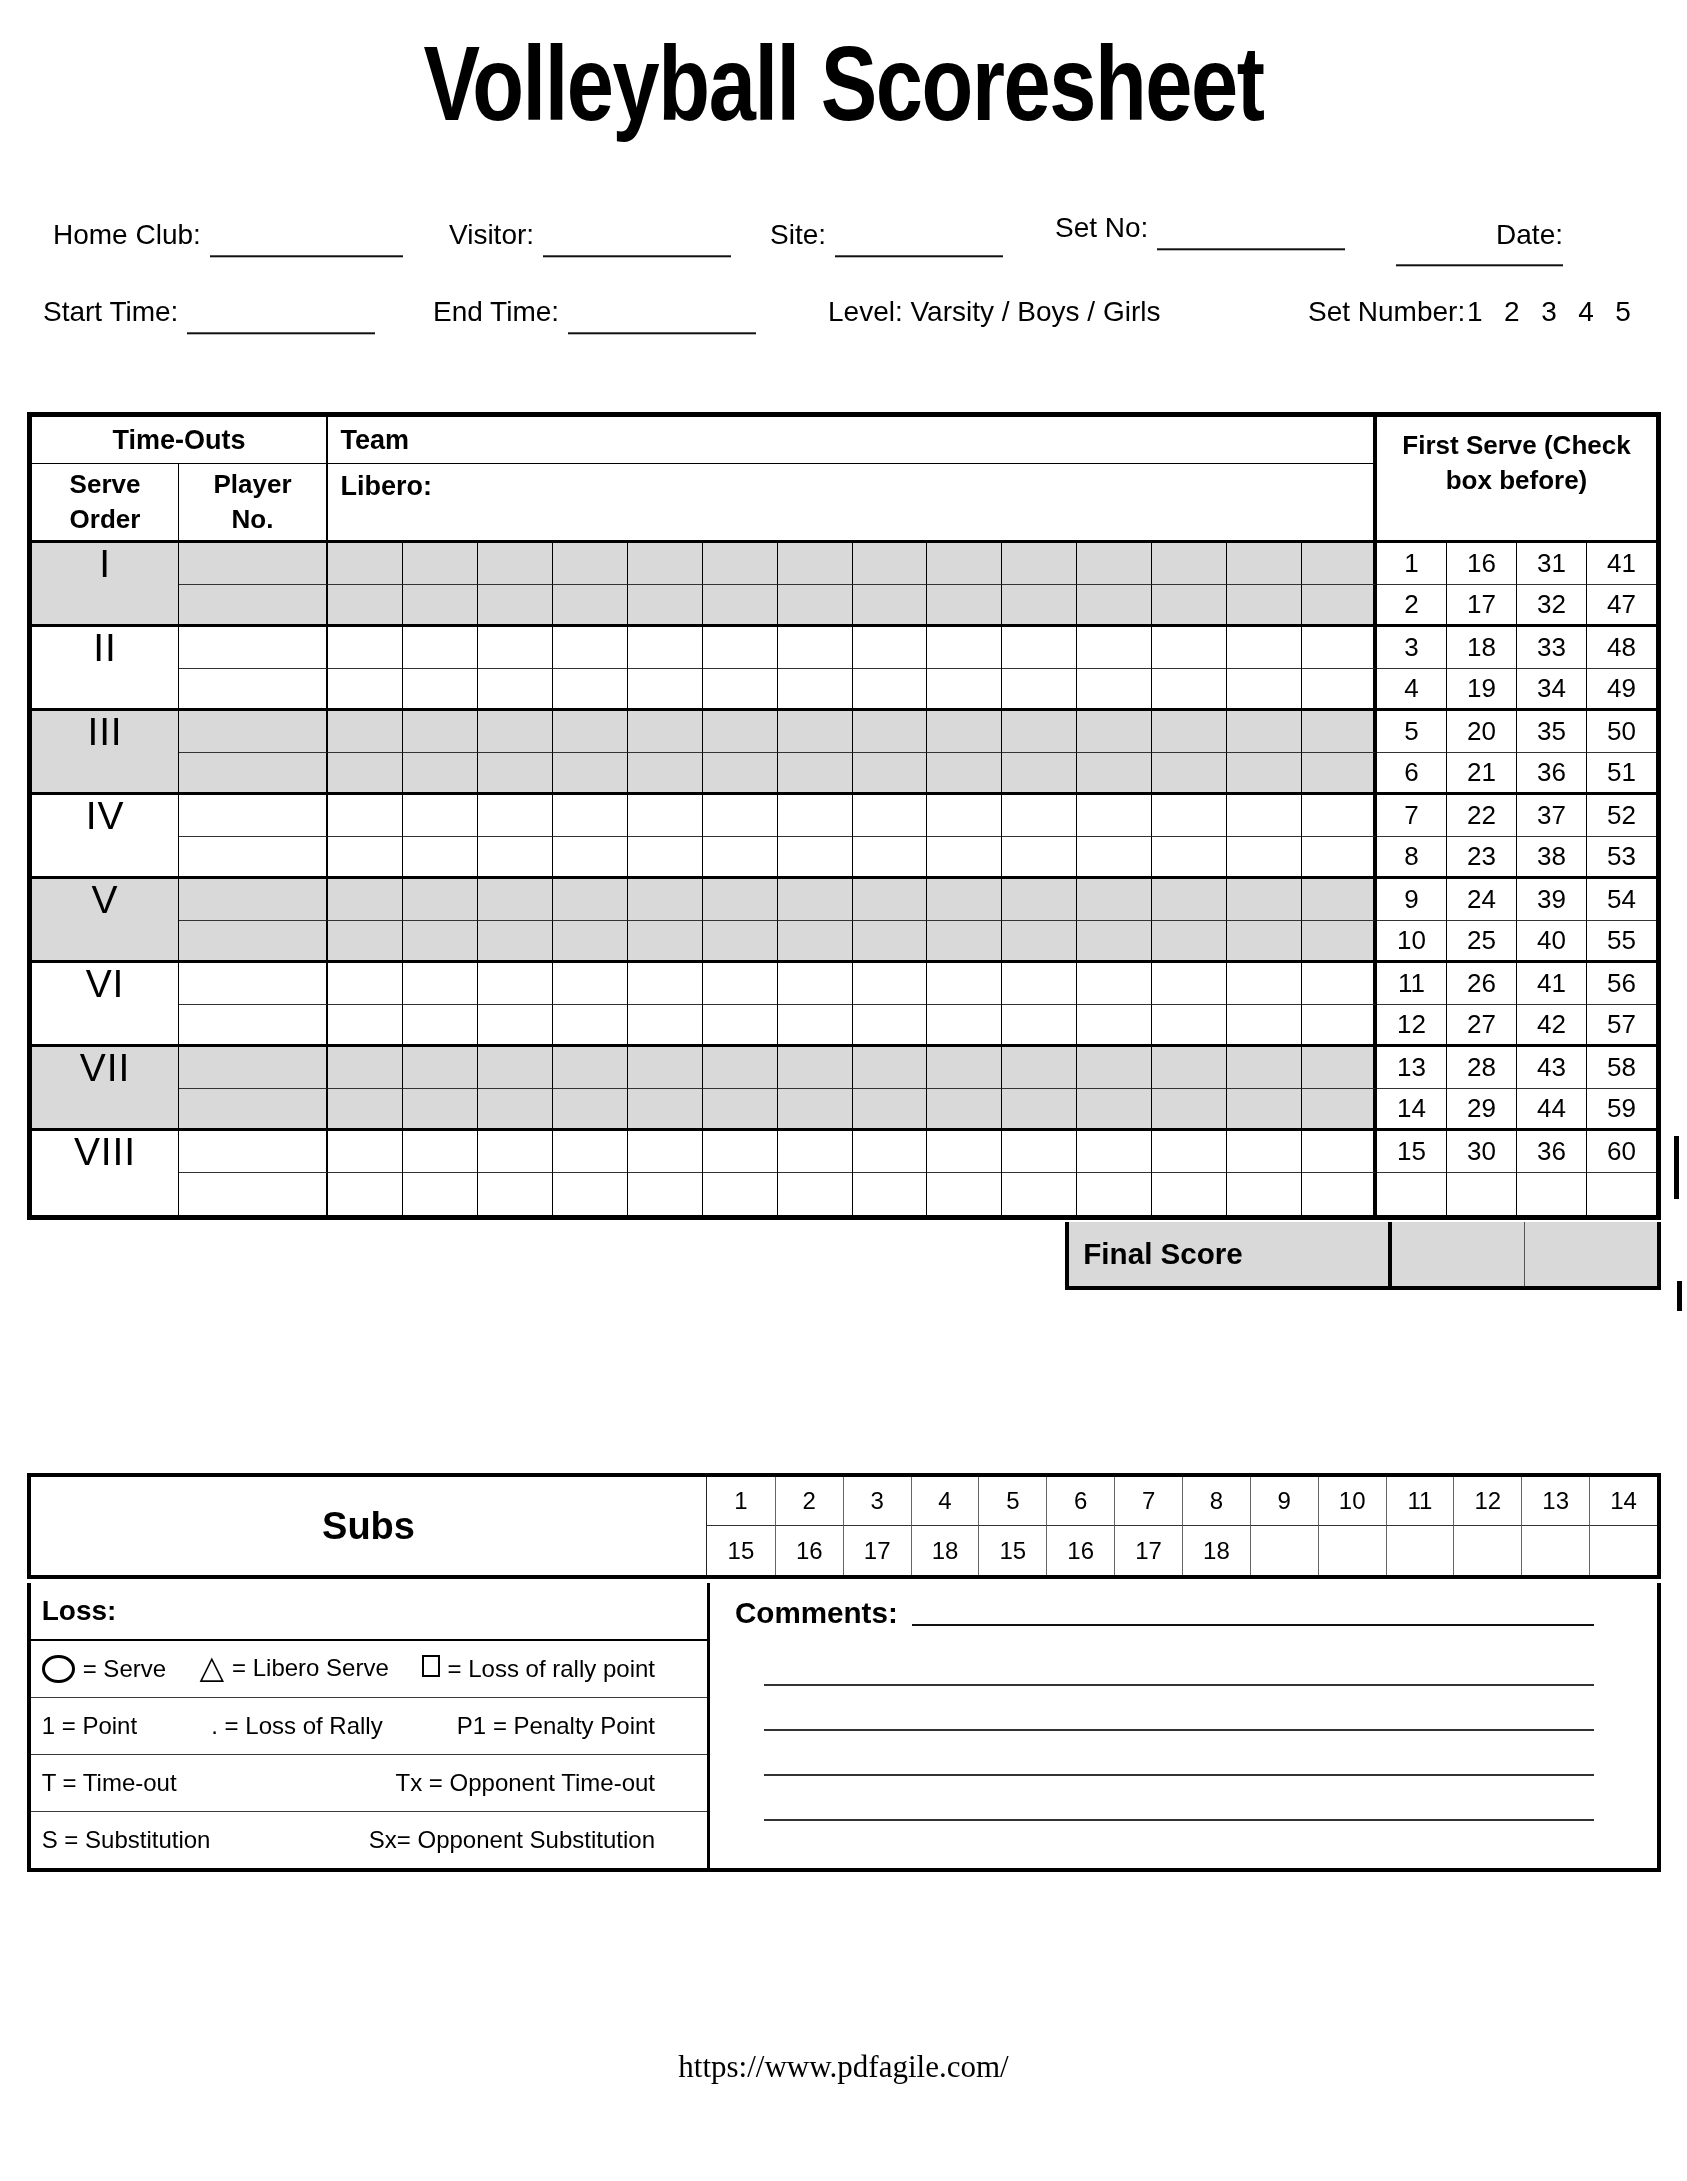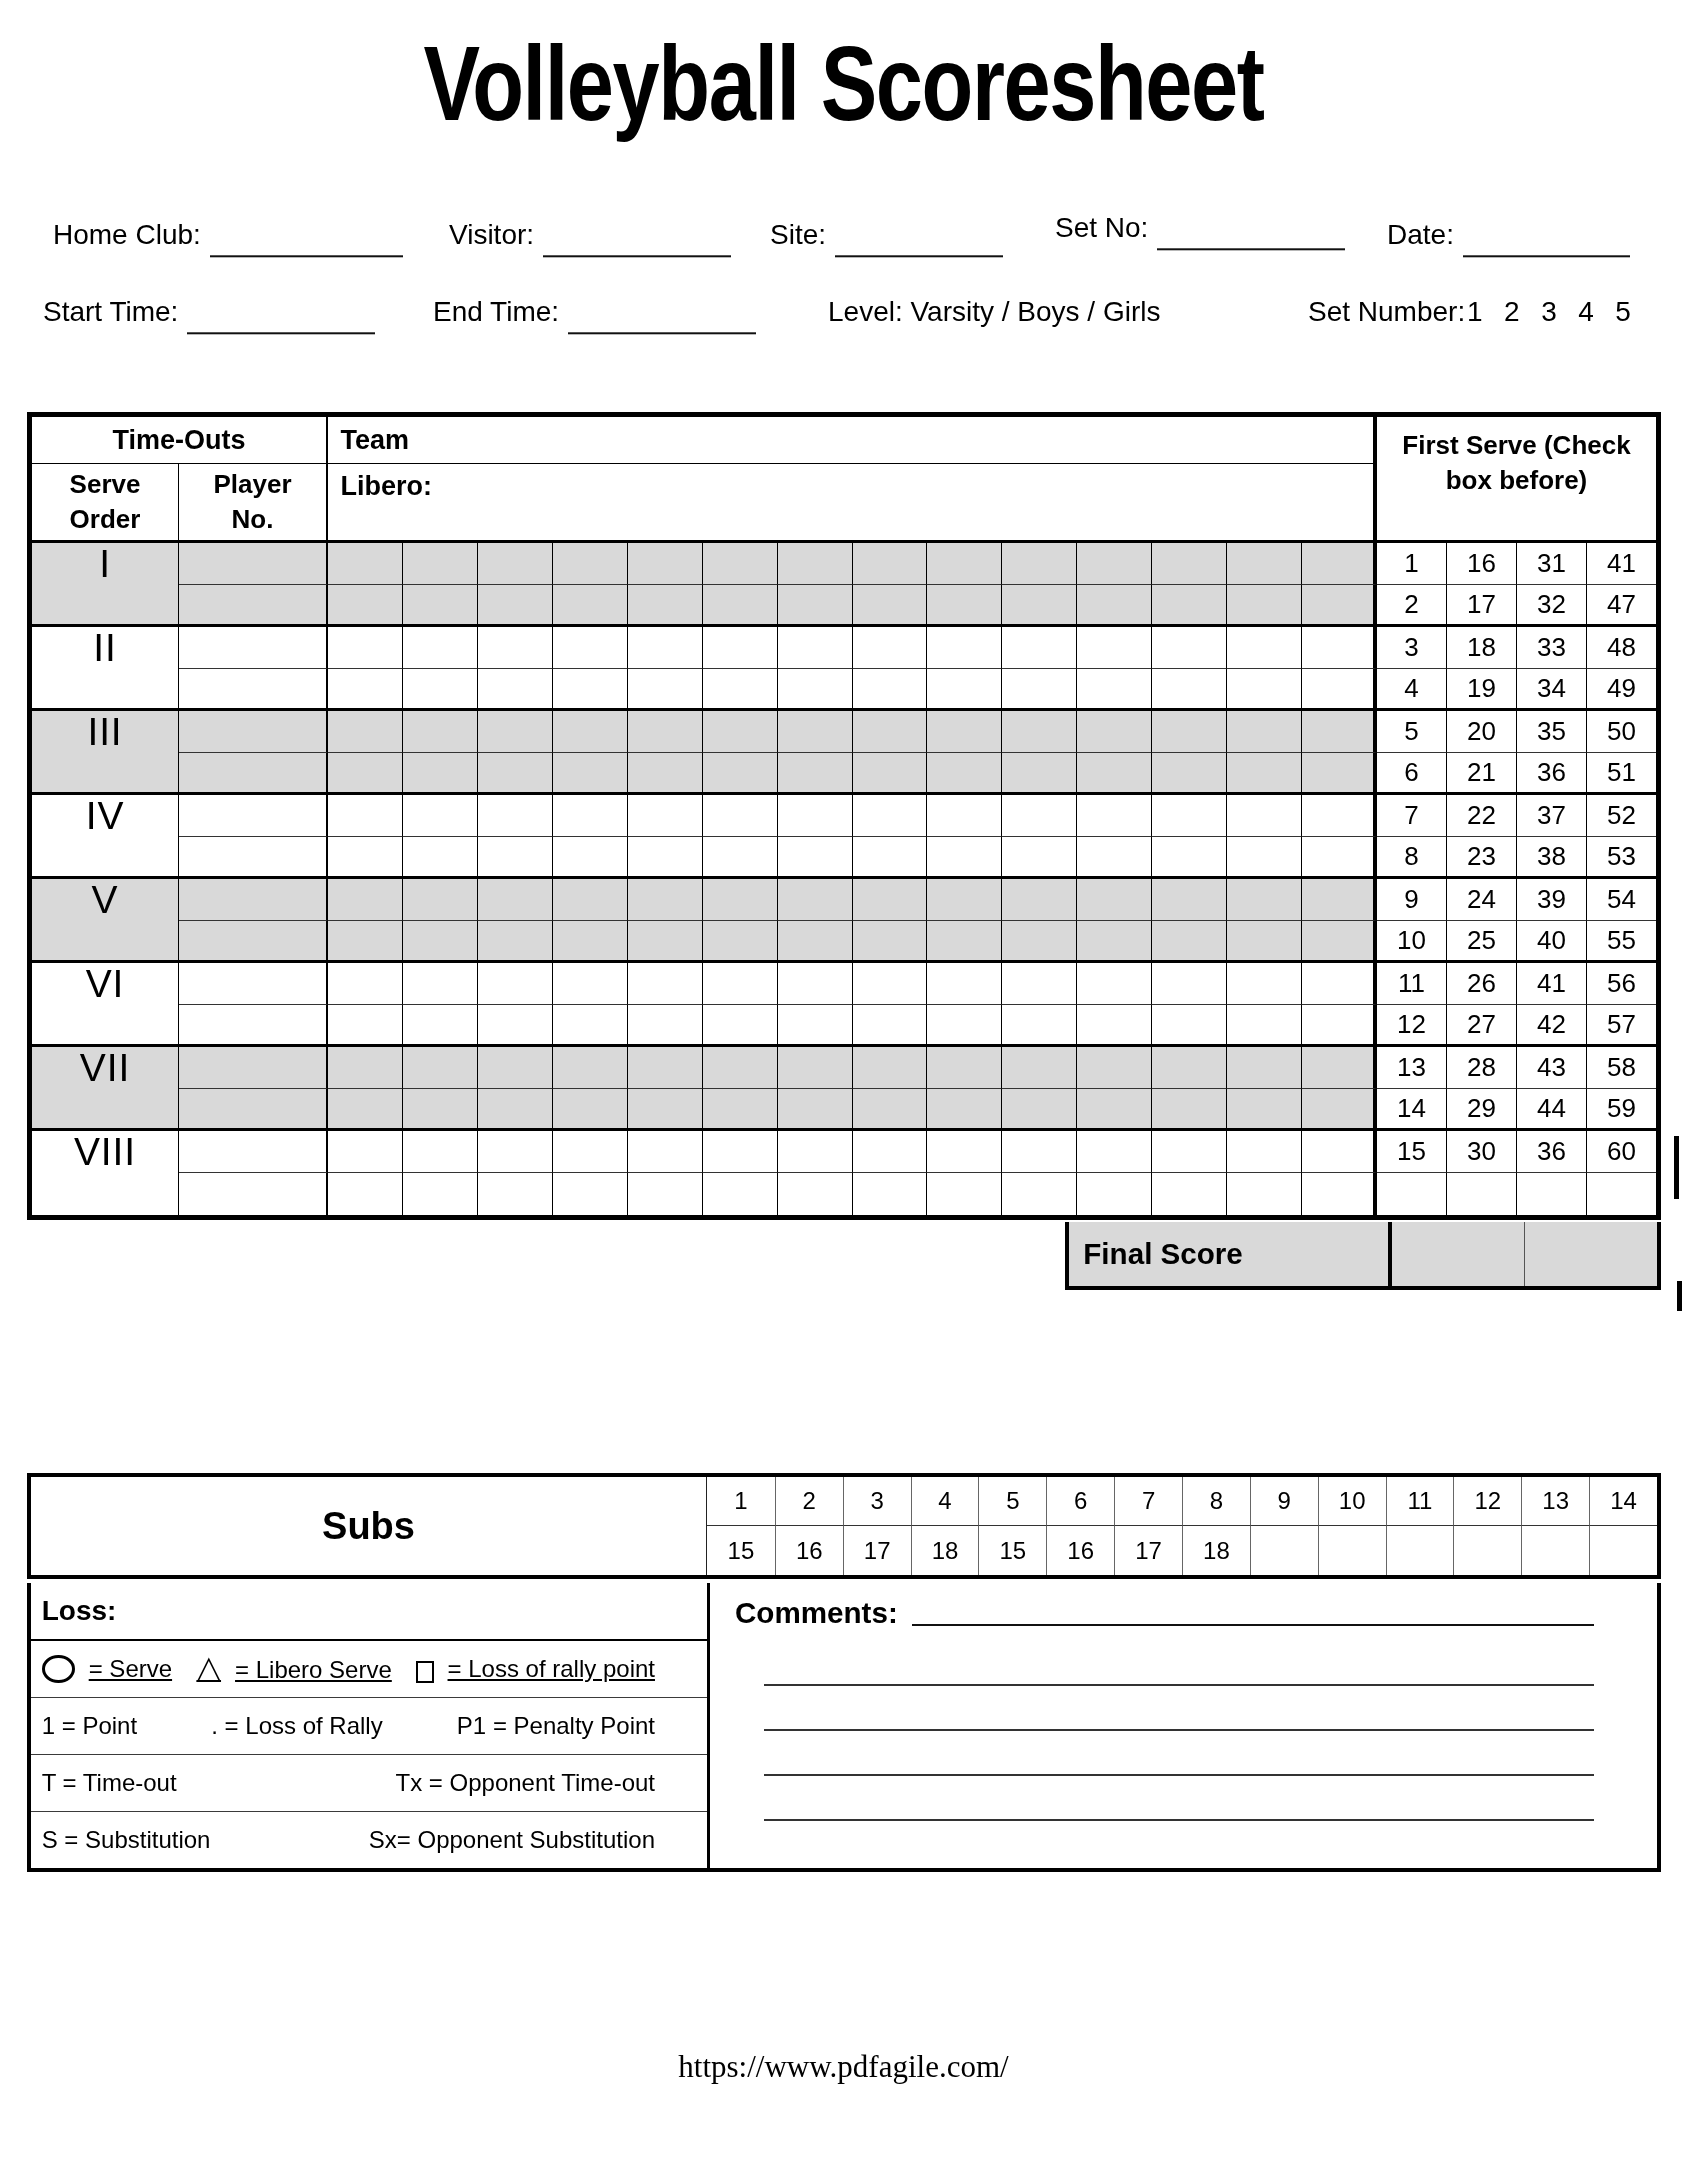--- a/index.html
+++ b/index.html
@@ -69,21 +69,21 @@
 
   
   .keysbox{position:absolute;left:27px;top:1583px;width:1634px;height:289px;box-sizing:border-box;
            border:4.5px solid #000;border-top:none;display:flex;background:#fff;}
   .keys-pane{flex:0 0 676px;border-right:3.6px solid #000;display:flex;flex-direction:column;}
   .keys-header{height:56px;border-bottom:2.7px solid #000;font-weight:bold;font-size:28px;
                display:flex;align-items:center;padding-left:10.7px;}
   .krow{flex:1;display:flex;align-items:center;justify-content:space-between;
         padding:0 52px 0 10.7px;font-size:24px;border-bottom:1.8px solid #3a3a3a;white-space:nowrap;}
   .krow:last-child{border-bottom:none;}
-  .kgroup{display:inline-flex;align-items:flex-end;gap:14px;text-decoration:underline;}
+  .kgroup{display:inline-flex;align-items:flex-start;gap:8px;}
   .sym-circle{display:inline-block;width:27px;height:22.4px;border:3.1px solid #000;border-radius:50%;}
   .sym-tri::before{content:"\25B3";font-size:32px;line-height:27px;}
   .sym-square{display:inline-block;width:13.4px;height:18px;border:2.2px solid #000;}
   .comments-pane{flex:1;position:relative;padding:12.5px 0 0 25px;}
   .comments-header{display:flex;align-items:flex-end;}
   .comments-header .clab{font-weight:bold;font-size:29.6px;white-space:nowrap;}
   .comments-header .cline{flex:1;border-bottom:2.2px solid #111;margin:0 63px 3.6px 14.3px;height:27px;}
   .cline2{position:absolute;left:54px;right:63px;border-bottom:2.2px solid #333;height:0;}
 
   
@@ -108,21 +108,21 @@
     <span class="blank" style="width:188px;"></span>
   </div>
   <div class="fieldpair" style="left:770px;top:219px;">
     <span class="lbl">Site:</span>
     <span class="blank" style="width:168px;"></span>
   </div>
   <div class="fieldpair" style="left:1055px;top:212px;justify-content:flex-end;">
     <span class="lbl">Set No:</span>
     <span class="blank" style="width:188px;"></span>
   </div>
-  <div class="fieldpair" style="left:1387px;top:219px;">
+  <div class="fieldpair" style="left:1387px;top:219px;flex-direction:column;">
     <span class="lbl">Date:</span>
     <span class="blank" style="width:167px;"></span>
   </div>
 
   <div class="fieldpair" style="left:43px;top:296px;">
     <span class="lbl">Start Time:</span>
     <span class="blank" style="width:188px;"></span>
   </div>
   <div class="fieldpair" style="left:433px;top:296px;">
     <span class="lbl">End Time:</span>

